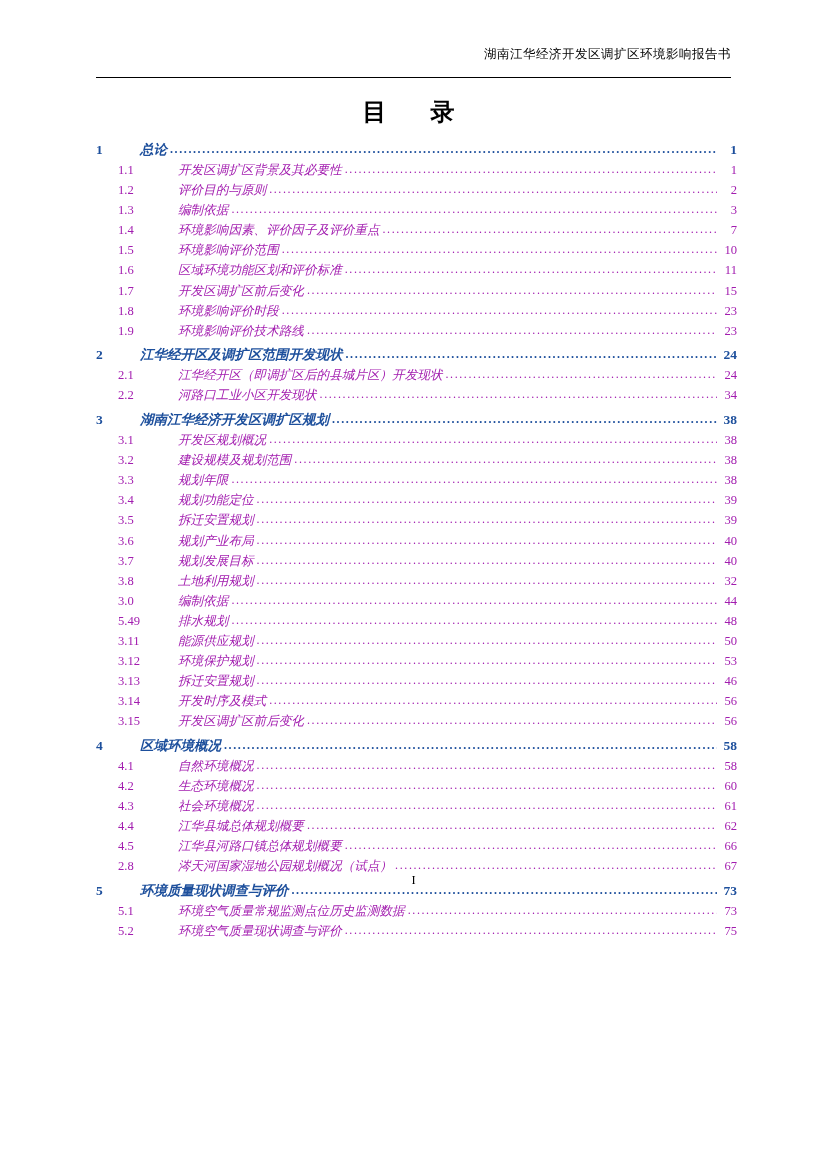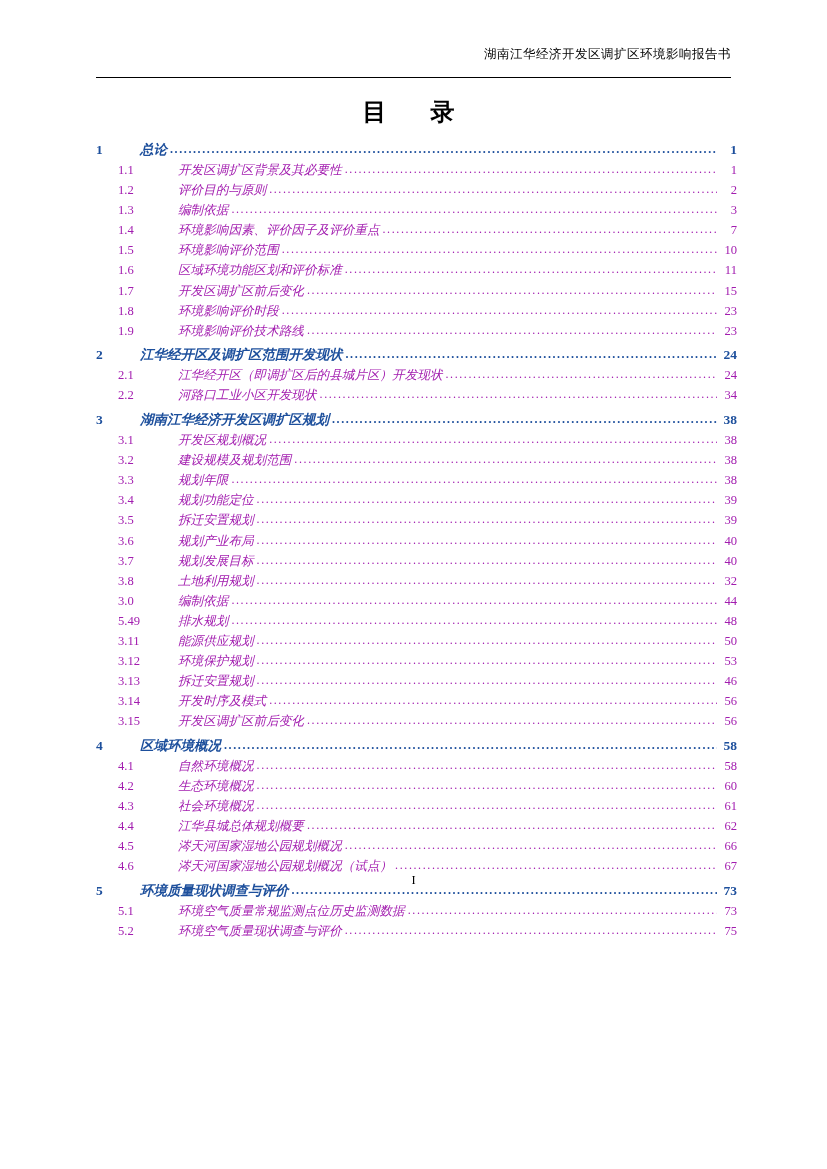--- a/index.html
+++ b/index.html
@@ -319,26 +319,26 @@
         <span class="pg">61</span>
       </div>
       <div class="toc-row lvl2">
         <span class="num">4.4</span>
         <span class="label">江华县城总体规划概要</span>
         <span class="dots">........................................................................................................................................................................................................</span>
         <span class="pg">62</span>
       </div>
       <div class="toc-row lvl2">
         <span class="num">4.5</span>
-        <span class="label">涔天河国家湿地公园规划概况</span>
+        <span class="label">江华县河路口镇总体规划概要</span>
         <span class="dots">........................................................................................................................................................................................................</span>
         <span class="pg">66</span>
       </div>
       <div class="toc-row lvl2">
-        <span class="num">4.6</span>
+        <span class="num">2.8</span>
         <span class="label">涔天河国家湿地公园规划概况（试点）</span>
         <span class="dots">........................................................................................................................................................................................................</span>
         <span class="pg">67</span>
       </div>
       <div class="toc-row lvl1">
         <span class="num">5</span>
         <span class="label">环境质量现状调查与评价</span>
         <span class="dots">........................................................................................................................................................................................................</span>
         <span class="pg">73</span>
       </div>

